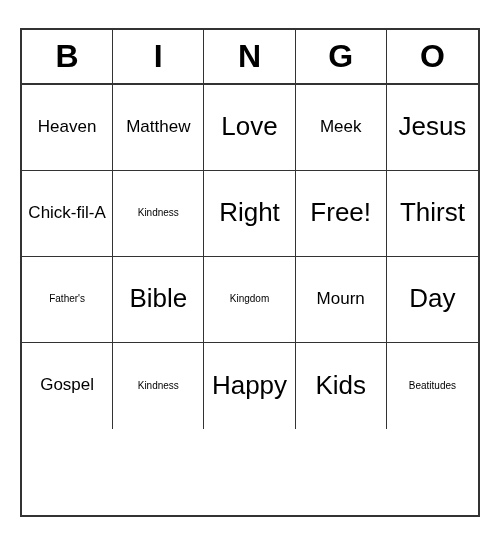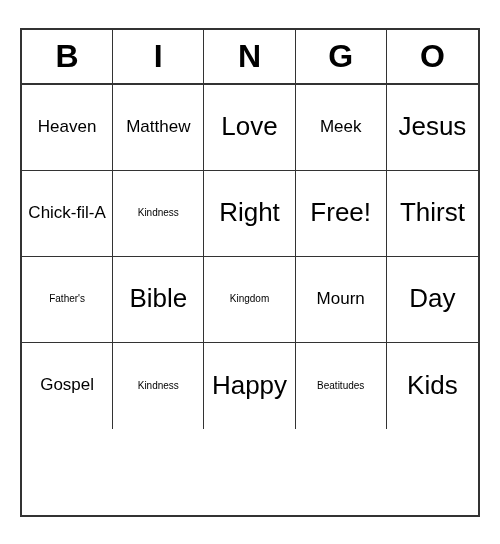--- a/index.html
+++ b/index.html
@@ -148,19 +148,19 @@
       <div class="bingo-cell">
         <span class="size-medium">Gospel</span>
       </div>
       <div class="bingo-cell">
         <span class="size-small">Kindness</span>
       </div>
       <div class="bingo-cell">
         <span class="size-xlarge">Happy</span>
       </div>
       <div class="bingo-cell">
-        <span class="size-small">Beatitudes</span>
+        <span class="size-xlarge">Kids</span>
       </div>
       <div class="bingo-cell">
-        <span class="size-xlarge">Kids</span>
+        <span class="size-small">Beatitudes</span>
       </div>
     </div>
 </div>
 
 </body></html>

